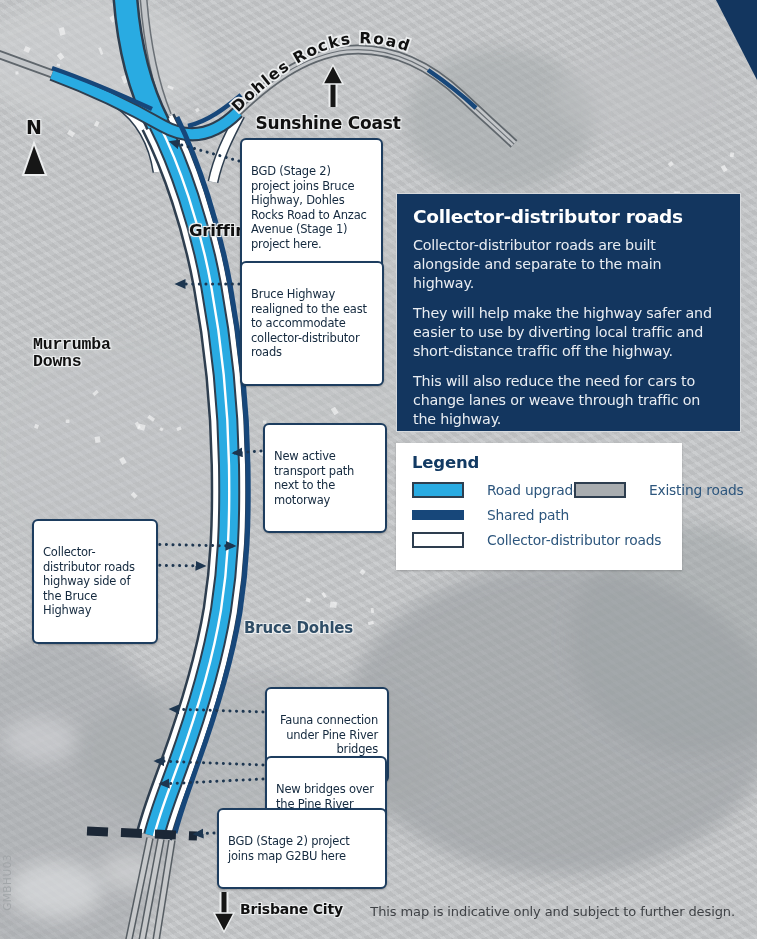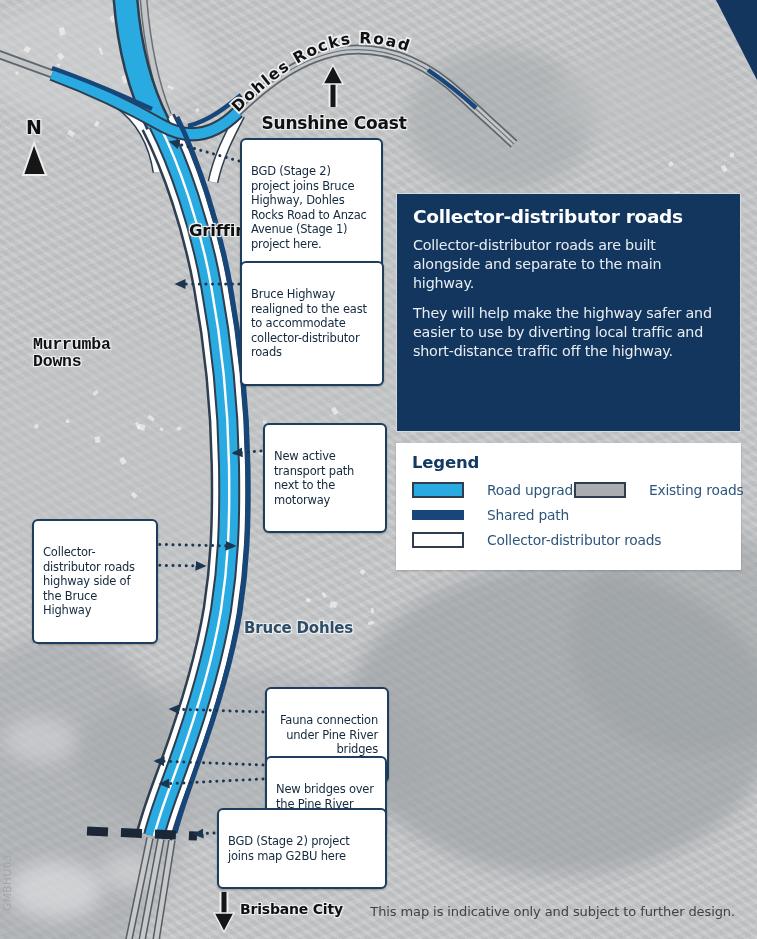--- a/index.html
+++ b/index.html
@@ -14,21 +14,21 @@
 
   
   .maplabel{position:absolute;font-weight:bold;color:#111;
     text-shadow:-1px -1px 0 #eceeef,1px -1px 0 #eceeef,-1px 1px 0 #eceeef,1px 1px 0 #eceeef,0 0 4px #eceeef;
     font-size:16.5px;line-height:1.05;letter-spacing:-0.2px;white-space:nowrap;}
   .maplabel.wrap{white-space:normal;}
   .lbl-griffin{left:189px;top:222px;}
   .lbl-murrumba{left:33px;top:336px;width:104px;font-family:Liberation Mono, monospace;}
   .lbl-pine{left:33px;top:619px;}
   .lbl-bruce{left:244px;top:621px;font-size:15px;font-weight:600;color:#2f4d66;}
-  .lbl-sunshine{left:250px;top:115px;width:168px;text-align:center;font-size:17px;}
+  .lbl-sunshine{left:244px;top:115px;width:168px;text-align:center;font-size:17px;}
   .lbl-brisbane{left:240px;top:902px;font-size:14px;}
   .lbl-n{left:26px;top:118px;font-size:19px;}
   .disclaimer{position:absolute;right:22px;top:904px;font-size:13px;color:#3f4246;
     font-weight:normal;text-shadow:none;letter-spacing:-0.1px;}
   .map-code{position:absolute;left:1px;bottom:28px;font-size:10.5px;color:#a2a6a9;
     writing-mode:vertical-rl;transform:rotate(180deg);letter-spacing:0.5px;}
 
   
   .callout{position:absolute;background:#fff;border:2px solid #1d3d5f;border-radius:6px;
     padding:24px 9px;font-size:11.5px;line-height:1.27;color:#14293e;letter-spacing:-0.2px;
@@ -41,21 +41,21 @@
   .co-bridges{left:265px;top:756px;width:100px;}
   .co-g2bu{left:217px;top:808px;width:148px;}
 
   
   .infobox{position:absolute;left:396px;top:193px;width:345px;height:239px;box-sizing:border-box;
     background:#13365f;border:1px solid #d7dadd;padding:12px 16px 10px 16px;color:#e9edf2;}
   .infobox h2{margin:0 0 9px 0;font-size:18.5px;color:#fff;letter-spacing:-0.3px;}
   .infobox p{margin:0 0 11px 0;font-size:14.3px;line-height:1.33;letter-spacing:-0.2px;}
 
   
-  .legend{position:absolute;left:396px;top:443px;width:345px;box-sizing:border-box;
+  .legend{position:absolute;left:396px;top:443px;width:286px;box-sizing:border-box;
     background:#fff;padding:10px 16px 13px 16px;box-shadow:0 1px 2px rgba(0,0,0,0.2);}
   .legend h3{margin:0 0 10px 0;font-size:16.5px;color:#123a63;letter-spacing:-0.2px;}
   .legend-row{display:flex;align-items:center;margin-bottom:9px;}
   .legend-item{display:flex;align-items:center;gap:23px;}
   .legend-item.first-col{width:162px;flex:none;}
   .legend-label{font-size:13.8px;color:#2d567d;letter-spacing:-0.2px;white-space:nowrap;}
   .swatch{width:52px;height:16px;box-sizing:border-box;flex:none;}
   .sw-road-upgrade{background:#29ABE2;border:2px solid #2e3e4f;}
   .sw-existing-roads{background:#A9ADB0;border:2px solid #2e3e4f;}
   .sw-shared-path{background:#17477A;height:10px;}
@@ -262,20 +262,21 @@
   <div class="callout co-realign">Bruce Highway realigned to the east to accommodate collector-distributor roads</div>
   <div class="callout co-cdroads">Collector-distributor roads highway side of the Bruce Highway</div>
   <div class="callout co-fauna">Fauna connection under Pine River bridges</div>
   <div class="callout co-bridges">New bridges over the Pine River</div>
   <div class="callout co-g2bu">BGD (Stage 2) project joins map G2BU here</div>
 
   <div class="infobox">
     <h2>Collector-distributor roads</h2>
     <p>Collector-distributor roads are built alongside and separate to the main highway.</p>
     <p>They will help make the highway safer and easier to use by diverting local traffic and short-distance traffic off the highway.</p>
+    <p>This will also reduce the need for cars to change lanes or weave through traffic on the highway.</p>
   </div>
 
   <div class="legend">
     <h3>Legend</h3>
     <div class="legend-row">
       <div class="legend-item first-col">
         <span class="swatch sw-road-upgrade"></span>
         <span class="legend-label">Road upgrade</span>
       </div>
       <div class="legend-item">

